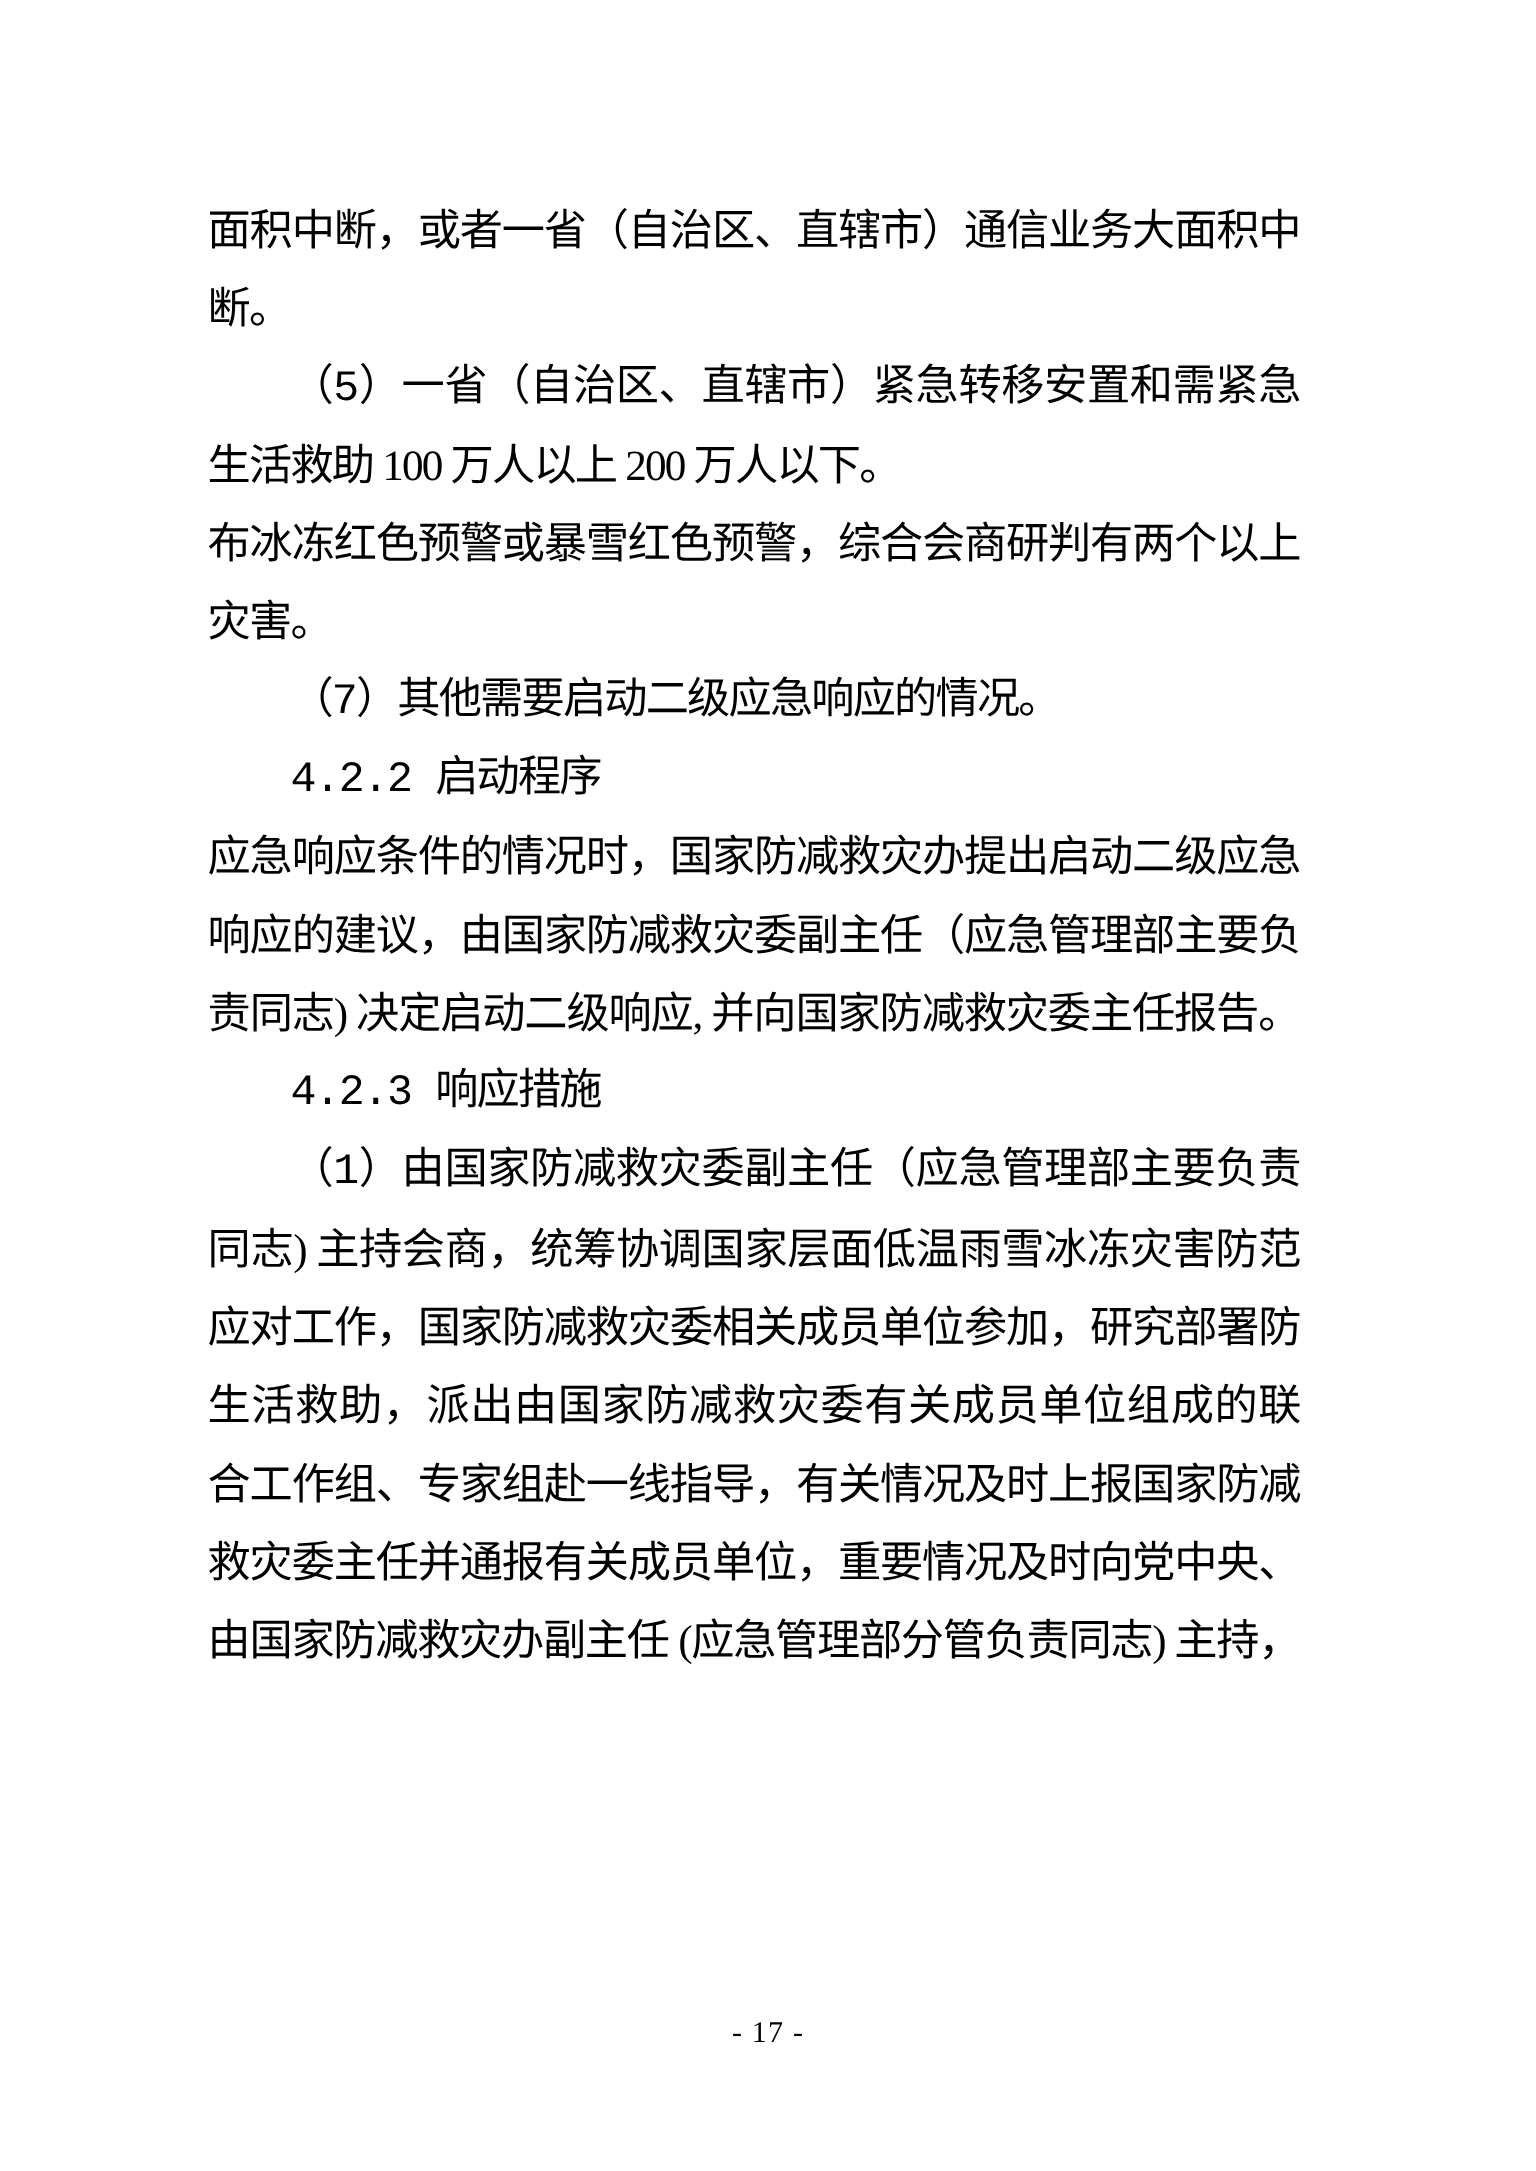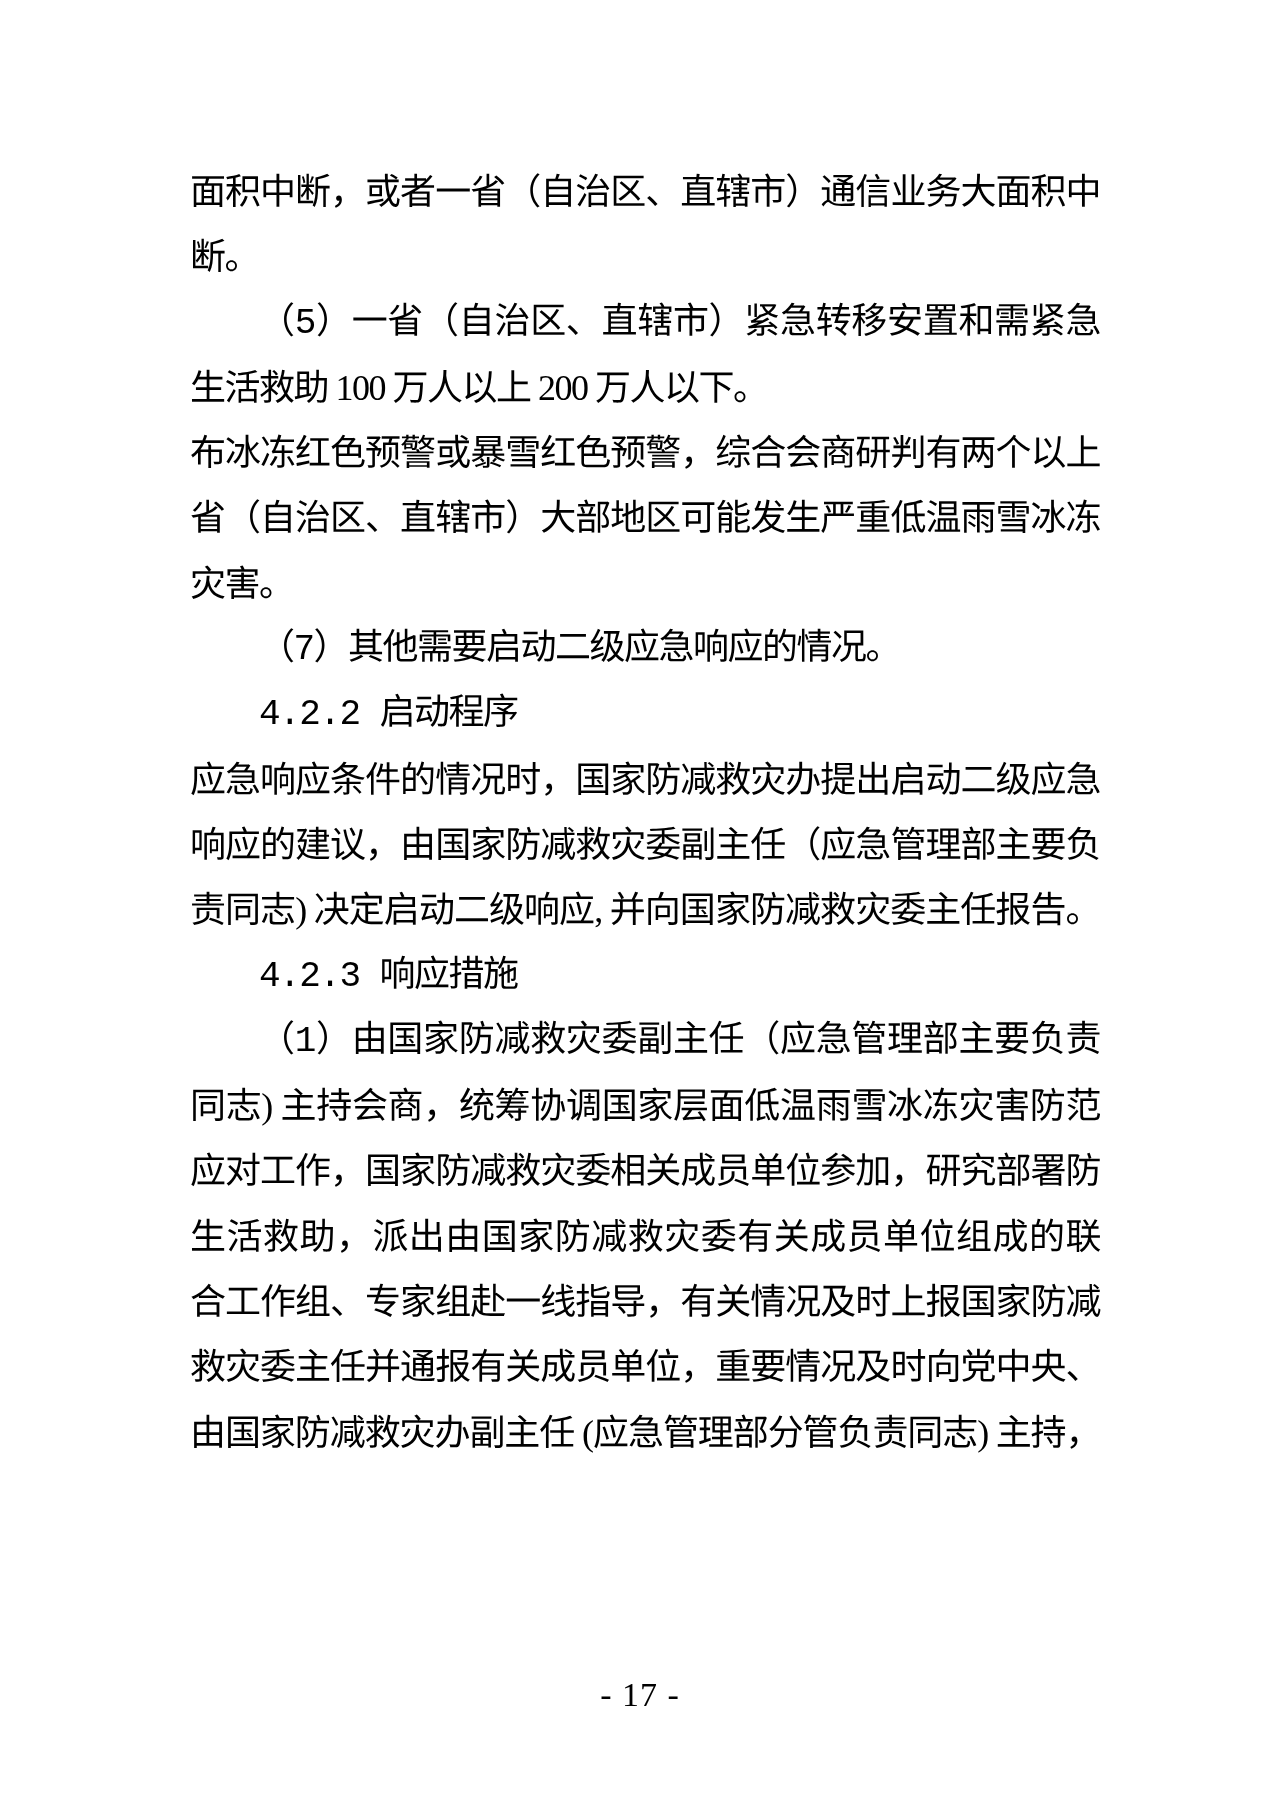--- a/index.html
+++ b/index.html
@@ -10,21 +10,21 @@
     width: 1280px;
     height: 1809px;
     background: #ffffff;
     color: #000000;
     position: relative;
     overflow: hidden;
     font-family: "Liberation Serif", serif;
   }
   .text-block {
     position: absolute;
-    left: 190px;
+    left: 173px;
     top: 160px;
     width: 910px;
   }
   .line {
     height: 65.3px;
     line-height: 65.3px;
     font-size: 36px;
     letter-spacing: -1.5px;
     text-align: left;
   }
@@ -35,36 +35,35 @@
   .line.indent {
     padding-left: 69px;
     font-family: Liberation Mono, monospace;
   }
   .footer {
     position: absolute;
     top: 1680px;
     left: 0;
     width: 1280px;
     text-align: center;
-    font-size: 34px;
+    font-size: 25px;
     line-height: 30px;
     letter-spacing: 1px;
   }
 </style>
 </head>
 <body>
 
 <div class="page">
   <div class="text-block">
       <div class="line justify">面积中断，或者一省（自治区、直辖市）通信业务大面积中</div>
       <div class="line">断。</div>
       <div class="line indent justify">（5）一省（自治区、直辖市）紧急转移安置和需紧急</div>
       <div class="line">生活救助 100 万人以上 200 万人以下。</div>
       <div class="line justify">布冰冻红色预警或暴雪红色预警，综合会商研判有两个以上</div>
-      <div class="line justify">省（自治区、直辖市）大部地区可能发生严重低温雨雪冰冻</div>
       <div class="line">灾害。</div>
       <div class="line indent">（7）其他需要启动二级应急响应的情况。</div>
       <div class="line indent heading">4.2.2 启动程序</div>
       <div class="line justify">应急响应条件的情况时，国家防减救灾办提出启动二级应急</div>
       <div class="line justify">响应的建议，由国家防减救灾委副主任（应急管理部主要负</div>
       <div class="line justify">责同志) 决定启动二级响应, 并向国家防减救灾委主任报告。</div>
       <div class="line indent heading">4.2.3 响应措施</div>
       <div class="line indent justify">（1）由国家防减救灾委副主任（应急管理部主要负责</div>
       <div class="line justify">同志) 主持会商，统筹协调国家层面低温雨雪冰冻灾害防范</div>
       <div class="line justify">应对工作，国家防减救灾委相关成员单位参加，研究部署防</div>

